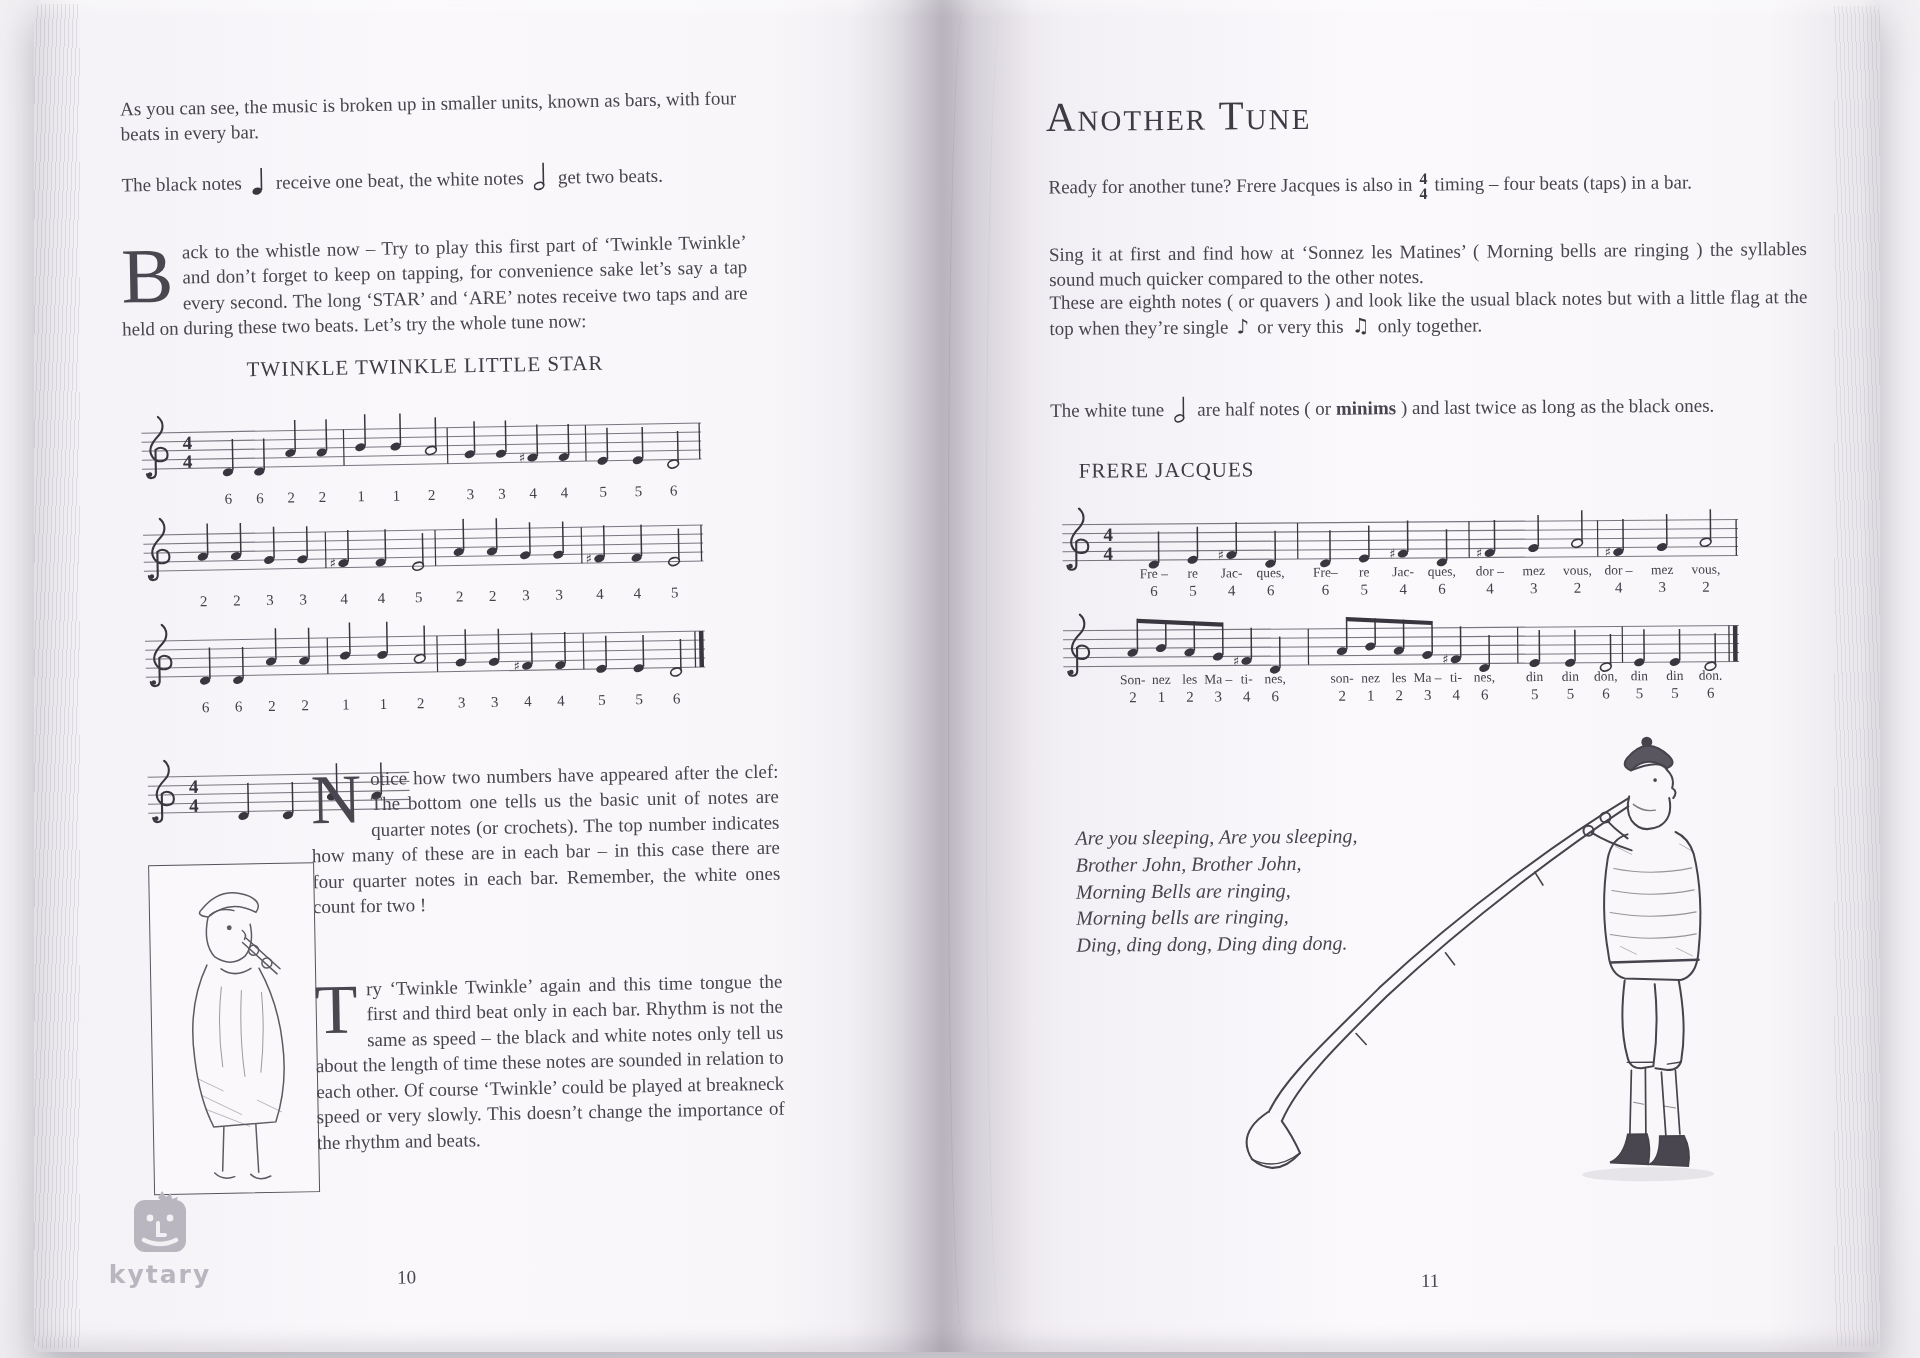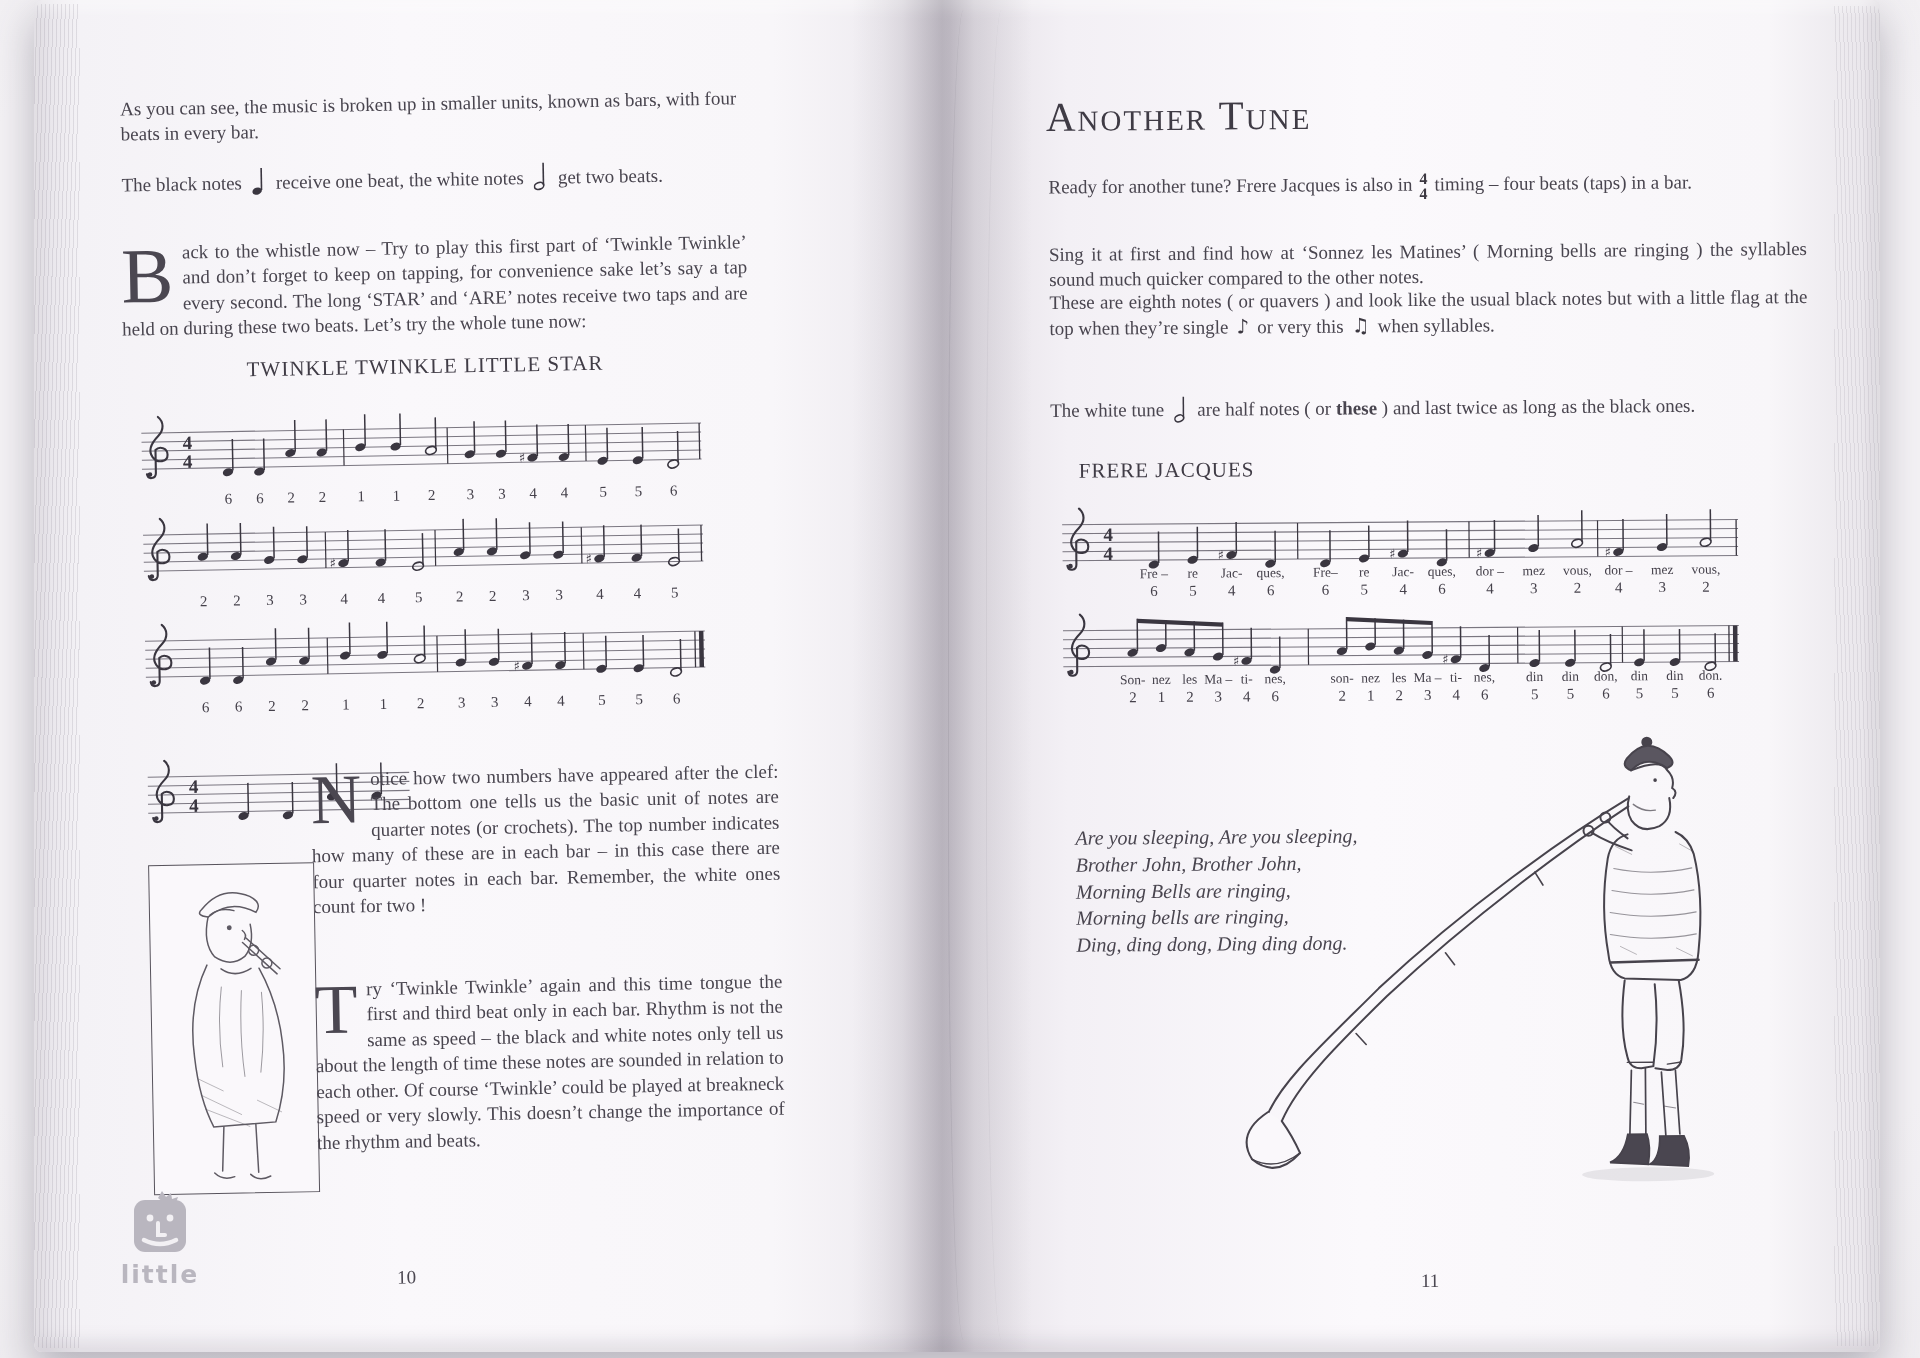--- a/index.html
+++ b/index.html
@@ -319,28 +319,28 @@
 
     <div class="main-heading" style="left:50px;top:90px;">Another Tune</div>
 
     <p class="ptext" style="left:52px;top:152px;width:758px;">
       <span class="seg">Ready for another tune? Frere Jacques is also in</span><span class="frac"><span>4</span><br><span>4</span></span><span class="seg">timing – four beats (taps) in a bar.</span>
     </p>
 
     <p class="ptext" style="left:52px;top:220px;width:758px;"><span class="seg">Sing it at first and find how at ‘Sonnez les Matines’ ( Morning bells are ringing ) the syllables sound much quicker compared to the other notes.</span></p>
 
     <p class="ptext" style="left:52px;top:268px;width:758px;">
-      <span class="seg">These are eighth notes ( or quavers ) and look like the usual black notes but with a little flag at the top when they’re single</span><span class="glyph">♪</span><span class="seg">or very this</span><span class="glyph">♫</span><span class="seg">when syllables.</span>
+      <span class="seg">These are eighth notes ( or quavers ) and look like the usual black notes but with a little flag at the top when they’re single</span><span class="glyph">♪</span><span class="seg">or very this</span><span class="glyph">♫</span><span class="seg">only together.</span>
     </p>
 
     <p class="ptext" style="left:52px;top:374px;width:758px;">
       <span class="seg">The white tune</span><span class="note-ic"><svg width="13" height="28" viewBox="0 0 13 28">
             <ellipse cx="5" cy="23.5" rx="4.6" ry="3.3" transform="rotate(-18 5 23.5)" fill="none" stroke="#3a3640" stroke-width="1.6"></ellipse>
             <line x1="9.2" y1="22.5" x2="9.2" y2="2" stroke="#3a3640" stroke-width="1.5"></line>
-          </svg></span><span class="seg">are half notes ( or</span> <b class="bold-term">these</b> <span class="seg">) and last twice as long as the black ones.</span>
+          </svg></span><span class="seg">are half notes ( or</span> <b class="bold-term">minims</b> <span class="seg">) and last twice as long as the black ones.</span>
     </p>
 
     <div class="song-title" style="left:80px;top:456px;">FRERE JACQUES</div>
 
     <div class="stave" style="left:63px;top:498px;"><svg width="676" height="104" viewBox="0 0 676 104">
           <line x1="0" y1="24" x2="676" y2="24" stroke="#7a7680" stroke-width="1.1"></line>
           <line x1="0" y1="33" x2="676" y2="33" stroke="#7a7680" stroke-width="1.1"></line>
           <line x1="0" y1="42" x2="676" y2="42" stroke="#7a7680" stroke-width="1.1"></line>
           <line x1="0" y1="51" x2="676" y2="51" stroke="#7a7680" stroke-width="1.1"></line>
           <line x1="0" y1="60" x2="676" y2="60" stroke="#7a7680" stroke-width="1.1"></line>
@@ -563,15 +563,15 @@
 
   <div class="brand">
     <svg width="64" height="66" viewBox="0 0 64 66">
       <path d="M30 8 L34 1 L38 7 L43 3 L44 9 L50 7 L48 13 L36 13 Z" fill="#b9b6bf"></path>
       <rect x="6" y="10" width="52" height="52" rx="11" fill="#b9b6bf"></rect>
       <circle cx="22" cy="28" r="3.4" fill="#f2f0f3"></circle>
       <circle cx="42" cy="28" r="3.4" fill="#f2f0f3"></circle>
       <path d="M30 33 L30 45 L37 45" stroke="#f2f0f3" stroke-width="4" fill="none" stroke-linecap="round"></path>
       <path d="M16 50 Q32 58 48 50" stroke="#f2f0f3" stroke-width="4.5" fill="none" stroke-linecap="round"></path>
     </svg>
-    <div class="brand-text">little</div>
+    <div class="brand-text">kytary</div>
   </div>
 </div>
 
 </body></html>

